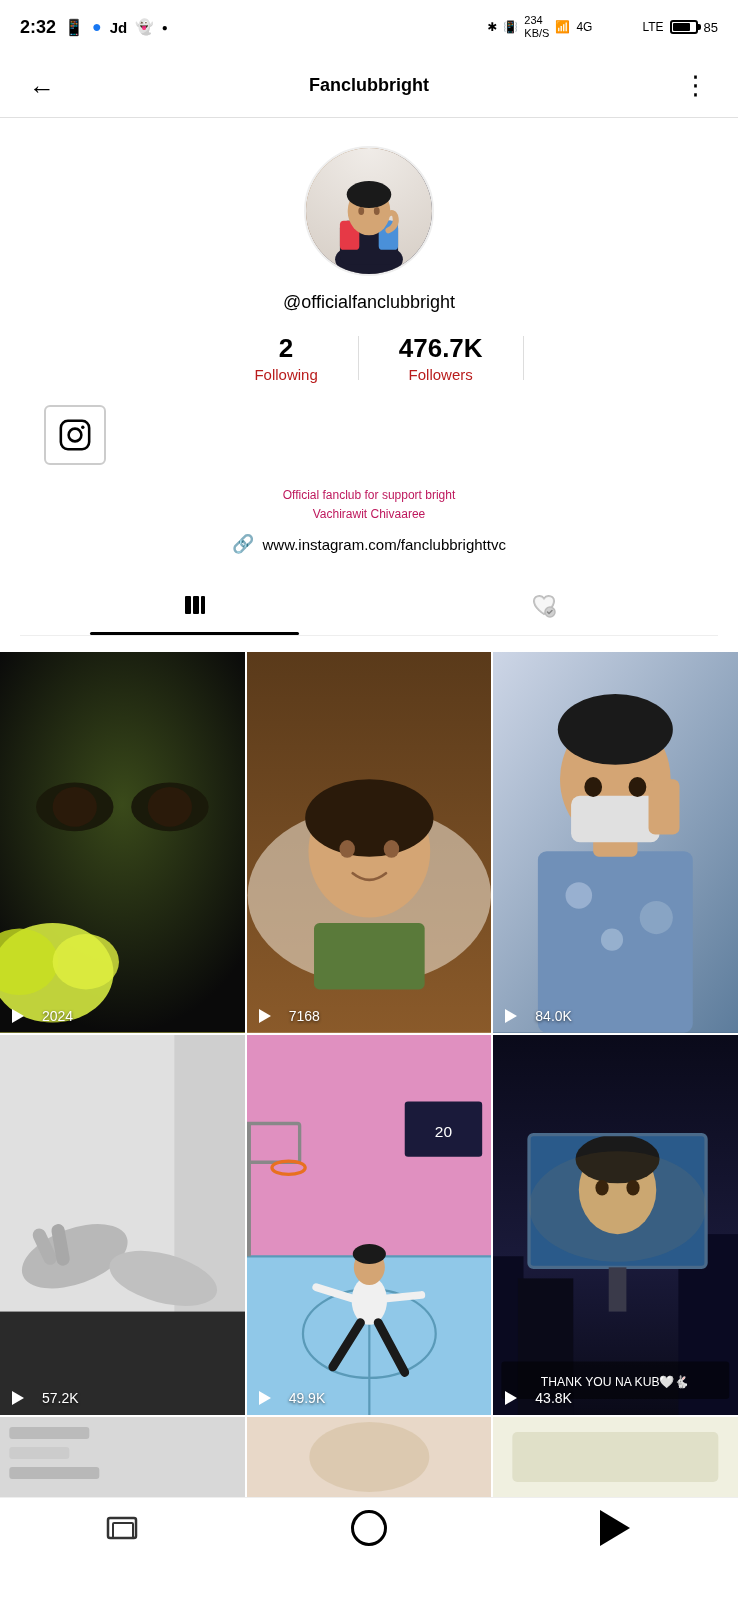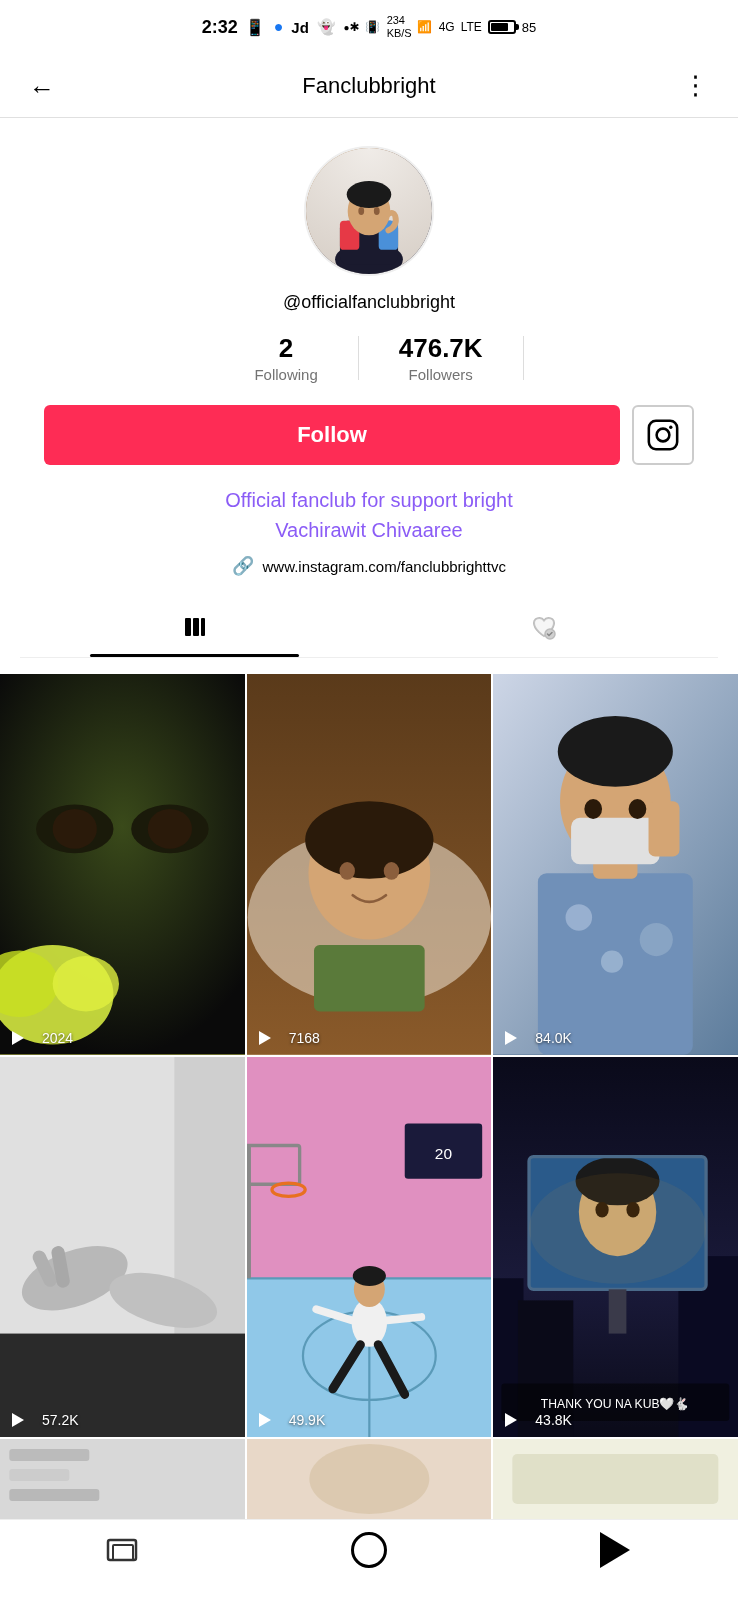--- a/index.html
+++ b/index.html
@@ -12,21 +12,21 @@
       overflow-x: hidden;
     }
 
     
     .status-bar {
       width: 738px;
       height: 54px;
       background: #fff;
       display: flex;
       align-items: center;
-      justify-content: center;
+      justify-content: space-between;
       padding: 0 20px;
     }
     .status-left {
       font-size: 18px;
       font-weight: 600;
       color: #000;
       display: flex;
       align-items: center;
       gap: 8px;
     }
@@ -78,22 +78,22 @@
       font-size: 26px;
       color: #000;
       cursor: pointer;
       width: 44px;
       height: 44px;
       display: flex;
       align-items: center;
       justify-content: center;
     }
     .nav-title {
-      font-size: 22px;
-      font-weight: 400;
+      font-size: 18px;
+      font-weight: 700;
       color: #000;
     }
     .more-btn {
       font-size: 26px;
       color: #000;
       cursor: pointer;
       width: 44px;
       height: 44px;
       display: flex;
       align-items: center;
@@ -149,21 +149,21 @@
       padding: 0 40px;
     }
     .stat-number {
       font-size: 26px;
       font-weight: 700;
       color: #000;
       line-height: 1.2;
     }
     .stat-label {
       font-size: 15px;
-      color: #737373;
+      color: #b91c1c;
       margin-top: 2px;
     }
     .stat-divider {
       width: 1px;
       height: 44px;
       background: #ddd;
     }
 
     
     .action-row {
@@ -201,22 +201,22 @@
       height: 34px;
     }
 
     
     .bio-section {
       text-align: center;
       padding: 0 30px;
       margin-bottom: 12px;
     }
     .bio-text {
-      font-size: 20px;
-      color: #8b5cf6;
+      font-size: 12px;
+      color: #be185d;
       line-height: 1.5;
     }
     .bio-link {
       display: flex;
       align-items: center;
       justify-content: center;
       gap: 8px;
       margin-top: 10px;
       font-size: 15px;
       color: #000;
@@ -358,21 +358,21 @@
     <span style="font-size:15px;font-weight:600;">Jd</span>
     <span style="font-size:15px;">👻</span>
     <span style="font-size:10px;">●</span>
   </div>
   <div class="status-right">
     <span>✱</span>
     <span>📳</span>
     <span style="font-size:11px;line-height:1.2;">234<br>KB/S</span>
     <span>📶</span>
     <span style="font-size:12px;">4G</span>
-    <span style="font-size:12px;">LTE</span>
+    <span style="font-size:12px;margin-left:44px;">LTE</span>
     <div class="battery-icon">
       <div class="battery-fill"></div>
     </div>
     <span style="font-size:13px;">85</span>
   </div>
 </div>
 
 <div class="top-nav">
   <div class="back-btn">
     <span>←</span>
@@ -432,21 +432,20 @@
     </div>
     <div class="stat-divider"></div>
     <div class="stat-item">
       <span class="stat-number">476.7K</span>
       <span class="stat-label">Followers</span>
     </div>
     <div class="stat-divider"></div>
   </div>
 
   <div class="action-row">
-    <button class="follow-btn">Follow</button>
     <div class="instagram-btn">
       <svg class="instagram-icon-svg" viewBox="0 0 24 24" fill="none" stroke="#000" stroke-width="1.8">
         <rect x="2" y="2" width="20" height="20" rx="5" ry="5"></rect>
         <circle cx="12" cy="12" r="4.5"></circle>
         <circle cx="17.5" cy="6.5" r="1.2" fill="#000" stroke="none"></circle>
       </svg>
     </div>
   </div>
 
   <div class="bio-section">

